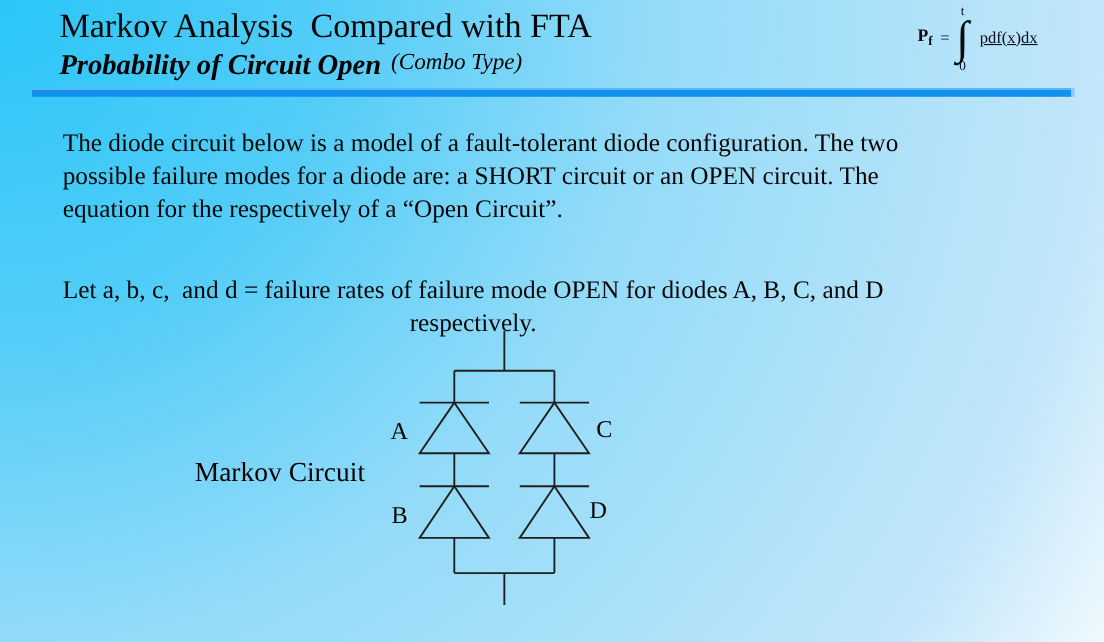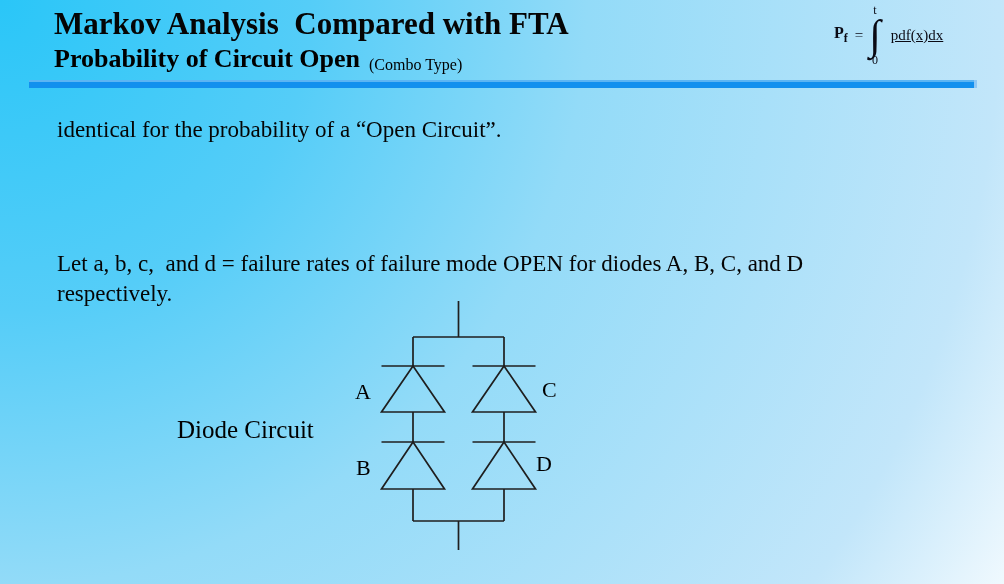--- a/index.html
+++ b/index.html
@@ -14,34 +14,35 @@
     background: radial-gradient(1250px at 0px 0px,
       #2ac6f8 0%, #55cdf8 25%, #93dbf8 47%,
       #c2e6fa 80%, #f0f9fe 93%, #ffffff 100%);
     color: #000;
   }
 
   .title {
     position: absolute;
     left: 54px; top: 6px;
     font-size: 31px;
-    font-weight: bold;
+    font-weight: normal;
     white-space: pre;
     color: #050505;
   }
 
   .subtitle-row {
     position: absolute;
     left: 54px; top: 44px;
     display: flex;
-    align-items: flex-end;
+    align-items: flex-start;
     white-space: pre;
+    font-style: italic;
   }
   .subtitle-main { font-size: 26px; font-weight: bold; }
-  .subtitle-note { font-size: 16px; font-weight: normal; margin-left: 9px; }
+  .subtitle-note { font-size: 21px; font-weight: normal; margin-left: 9px; }
 
   .rule {
     position: absolute;
     left: 29px; top: 80px;
     width: 948px; height: 8px;
     background: linear-gradient(to bottom, #5cb5f3 0px, #5cb5f3 2px, #1290ee 2px);
     border-right: 3px solid #8fc8f5;
   }
 
   .formula {
@@ -66,21 +67,21 @@
 
   .para {
     position: absolute;
     left: 57px;
     font-size: 23px;
     line-height: 30px;
     color: #050505;
   }
   .para div { white-space: pre; }
   .para-1 { top: 115px; }
-  .para-2 { top: 249px; }
+  .para-2 { top: 249px; text-align: center; }
 
   .circuit-svg {
     position: absolute;
     left: 0; top: 0;
     width: 1004px; height: 584px;
   }
 
   .diagram-caption {
     position: absolute;
     left: 177px; top: 416px;
@@ -116,21 +117,23 @@
       <span class="int-limit">t</span>
       <span class="int-sign">∫</span>
       <span class="int-limit">0</span>
     </span>
     <span class="integrand">pdf(x)dx</span>
   </div>
 
   <div class="rule"></div>
 
   <div class="para para-1">
-    <div>identical for the probability of a “Open Circuit”.</div>
+    <div>The diode circuit below is a model of a fault-tolerant diode configuration. The two</div>
+    <div>possible failure modes for a diode are: a SHORT circuit or an OPEN circuit. The</div>
+    <div>equation for the respectively of a “Open Circuit”.</div>
   </div>
 
   <div class="para para-2">
     <div>Let a, b, c,  and d = failure rates of failure mode OPEN for diodes A, B, C, and D</div>
     <div>respectively.</div>
   </div>
 
   <svg class="circuit-svg" viewBox="0 0 1004 584" xmlns="http://www.w3.org/2000/svg">
     <g stroke="#1f1f1f" stroke-width="1.7" fill="none">
       <path d="M458.5 301 V337 M413 337 H504 M413 337 V366 M504 337 V366
@@ -148,19 +151,19 @@
         <path d="M381.5 442 H444.5"></path>
         <polygon points="413,442 381.5,489 444.5,489"></polygon>
       </g>
       <g>
         <path d="M472.5 442 H535.5"></path>
         <polygon points="504,442 472.5,489 535.5,489"></polygon>
       </g>
     </g>
   </svg>
 
-  <div class="diagram-caption">Diode Circuit</div>
+  <div class="diagram-caption">Markov Circuit</div>
   <div class="diode-label label-a">A</div>
   <div class="diode-label label-b">B</div>
   <div class="diode-label label-c">C</div>
   <div class="diode-label label-d">D</div>
 
 </div>
 
 </body></html>

